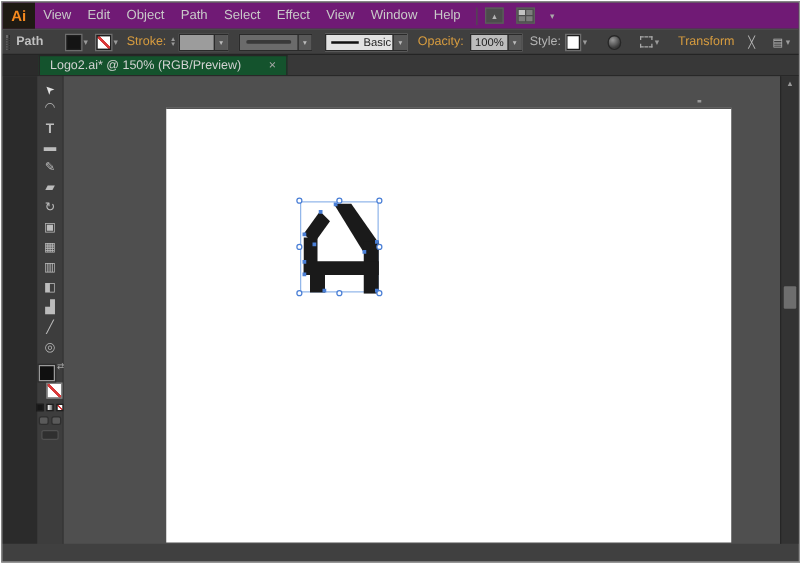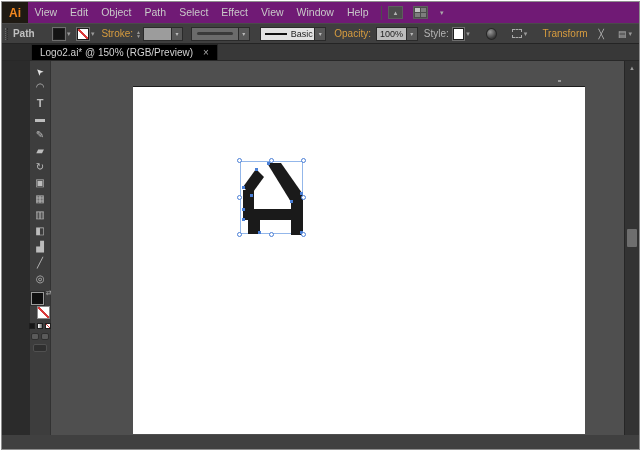--- a/index.html
+++ b/index.html
@@ -48,22 +48,22 @@
   .op-txt { font-size: 9px; color: #222222; padding-left: 3px; flex: 1; }
   .recolor { width: 12px; height: 12px; border-radius: 50%; margin: 0 9px;
              background: radial-gradient(circle at 35% 30%, #9a9a9a, #3a3a3a 70%); border: 1px solid #262626; }
   .mini-dashed { width: 10px; height: 9px; border: 1px dashed #aaaaaa; margin-left: 6px; }
   .xicon { color: #b5b5b5; font-size: 9px; margin: 0 8px; }
   .tbl-icon { color: #b5b5b5; font-size: 9px; margin-left: 6px; }
 
   
   .tabbar { height: 17px; background: #383838; border-bottom: 1px solid #282828; display: flex; align-items: flex-end; }
   .tab-gutter { width: 29px; height: 100%; background: #2b2b2b; }
-  .tab { height: 16px; background: #000000; border: 1px solid #262626; border-bottom: none;
-         color: #d2d2d2; font-size: 10px; display: flex; align-items: center; padding: 0 8px; gap: 10px; }
+  .tab { height: 16px; background: #14532d; border: 1px solid #262626; border-bottom: none;
+         color: #d2d2d2; font-size: 10px; display: flex; align-items: center; padding: 0 8px; gap: 22px; }
   .tab-close { color: #a8a8a8; font-size: 10px; cursor: default; }
 
   
   .main { position: absolute; top: 59px; left: 0; right: 0; bottom: 14px; display: flex; }
   .gutter { width: 28px; background: #2b2b2b; }
   .toolbar { width: 21px; background: #3d3d3d; border-right: 1px solid #323232;
              display: flex; flex-direction: column; align-items: center; padding-top: 2px; }
   .tool { width: 19px; height: 16px; display: flex; align-items: center; justify-content: center; cursor: default; }
   .tglyph { font-size: 10px; color: #bcbcbc; line-height: 1; }
   .tool[data-name="selection-tool"] .tglyph { display: inline-block; transform: rotate(-135deg); font-size: 9px; color: #e2e2e2; }

